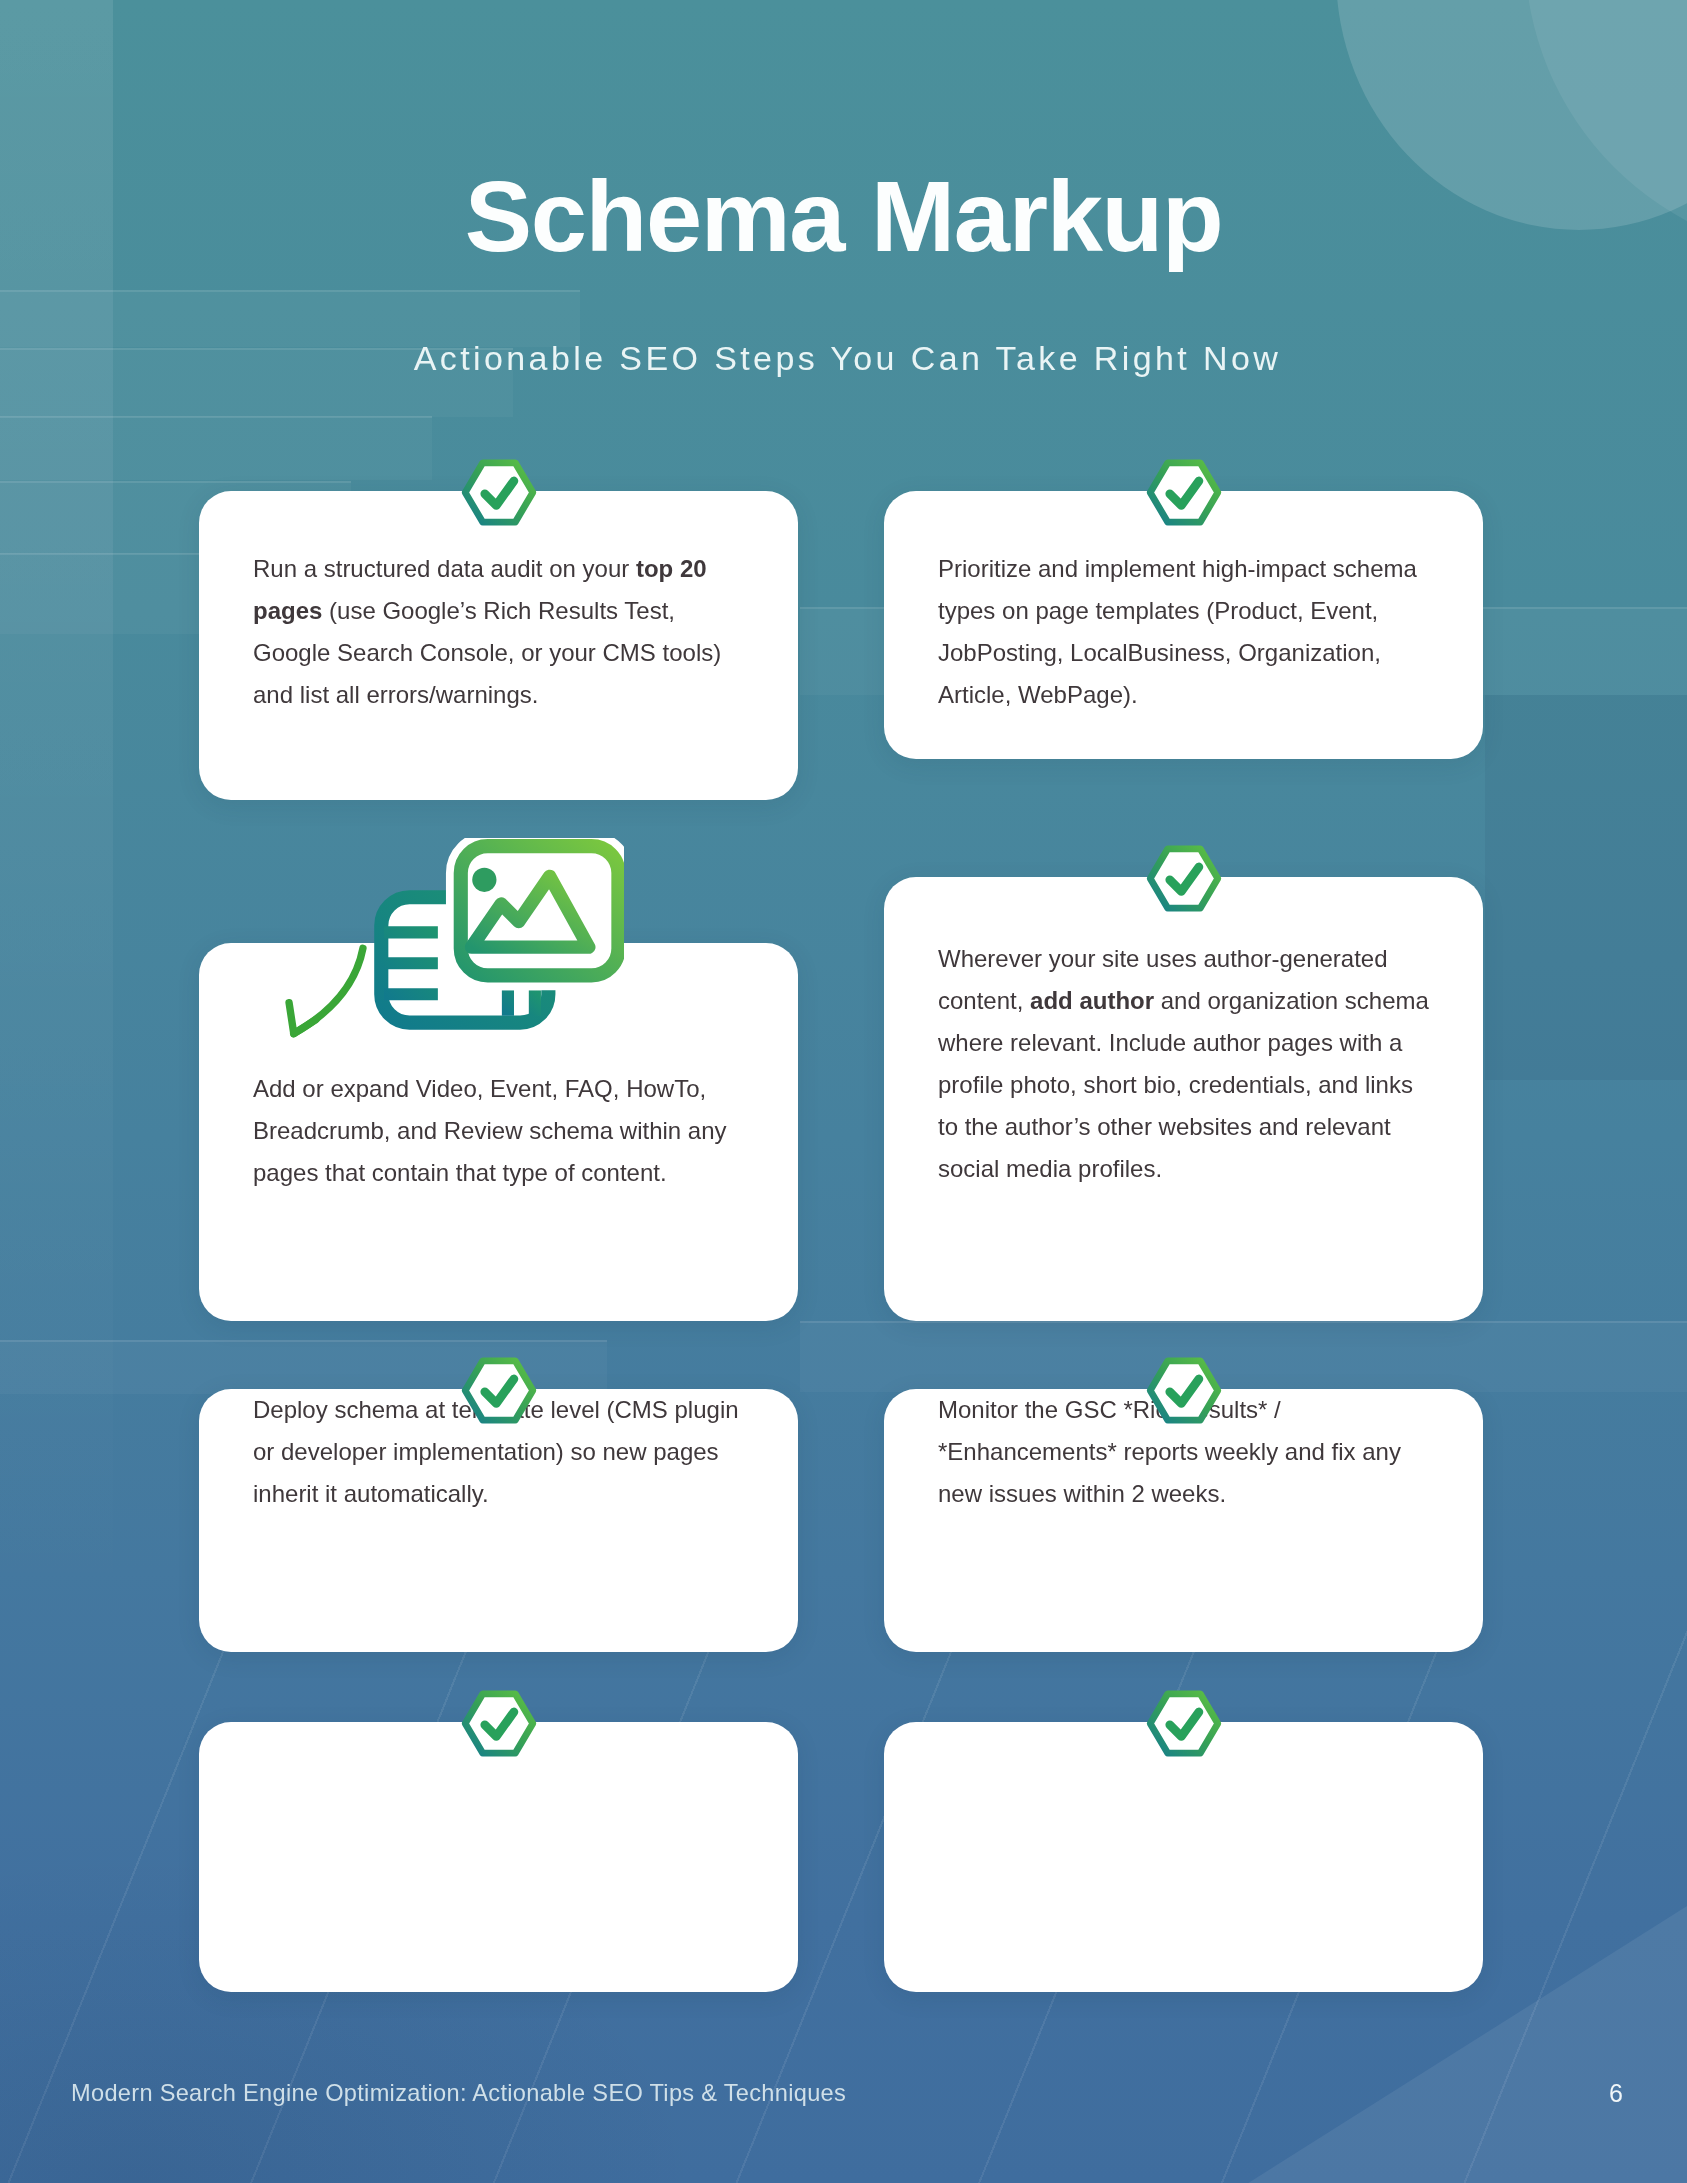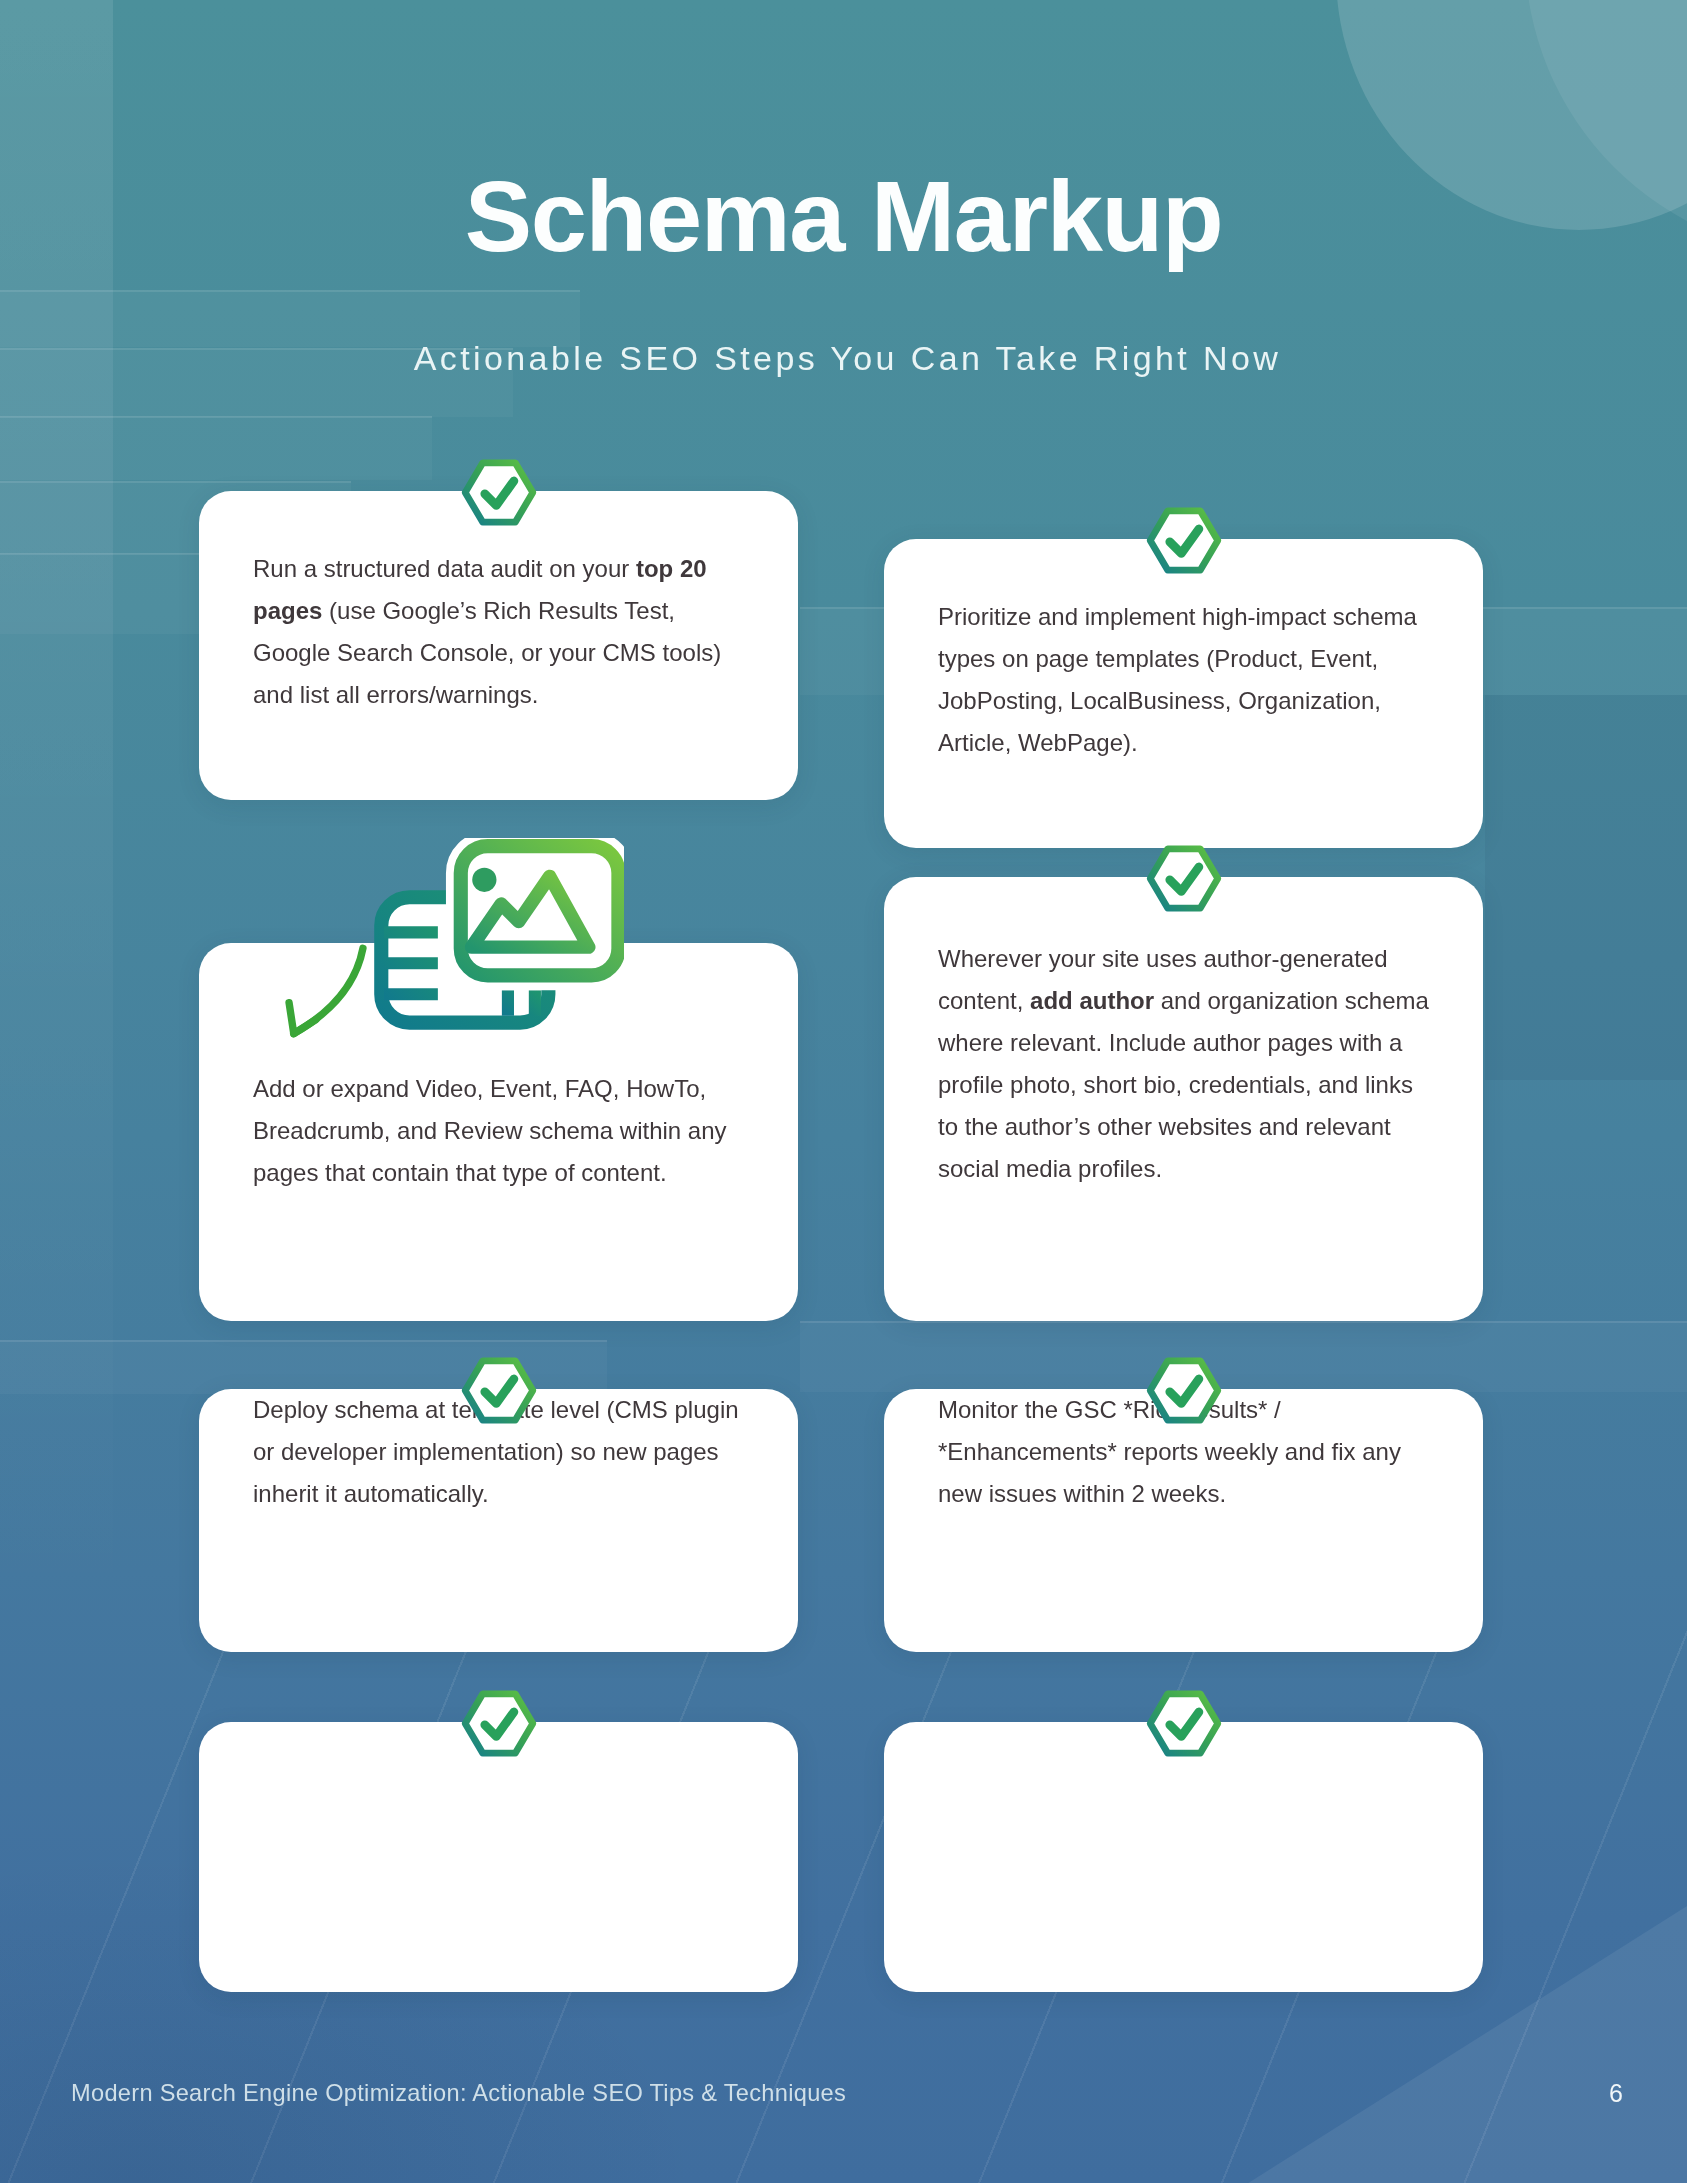--- a/index.html
+++ b/index.html
@@ -83,21 +83,21 @@
   .card-text {
     margin: 0;
     padding: 0 54px;
     font-size: 24px;
     line-height: 42px;
     color: #3F383B;
   }
   .card-text strong { font-weight: 700; }
 
   .card-1 { left: 199px;  top: 491px;  height: 309px; }
-  .card-2 { left: 884px; top: 491px;  height: 309px; margin-top: 48px; }
+  .card-2 { left: 884px; top: 491px;  height: 268px; }
   .card-3 { left: 199px;  top: 943px; height: 378px; }
   .card-4 { left: 884px; top: 877px; height: 444px; }
   .card-5 { left: 199px;  top: 1389px; height: 263px; }
   .card-6 { left: 884px; top: 1389px; height: 263px; }
   .card-7 { left: 199px;  top: 1722px; height: 270px; }
   .card-8 { left: 884px; top: 1722px; height: 270px; }
 
   .card-1 .card-text, .card-2 .card-text { padding-top: 57px; }
   .card-3 .card-text { padding-top: 125px; }
   .card-4 .card-text { padding-top: 61px; }

